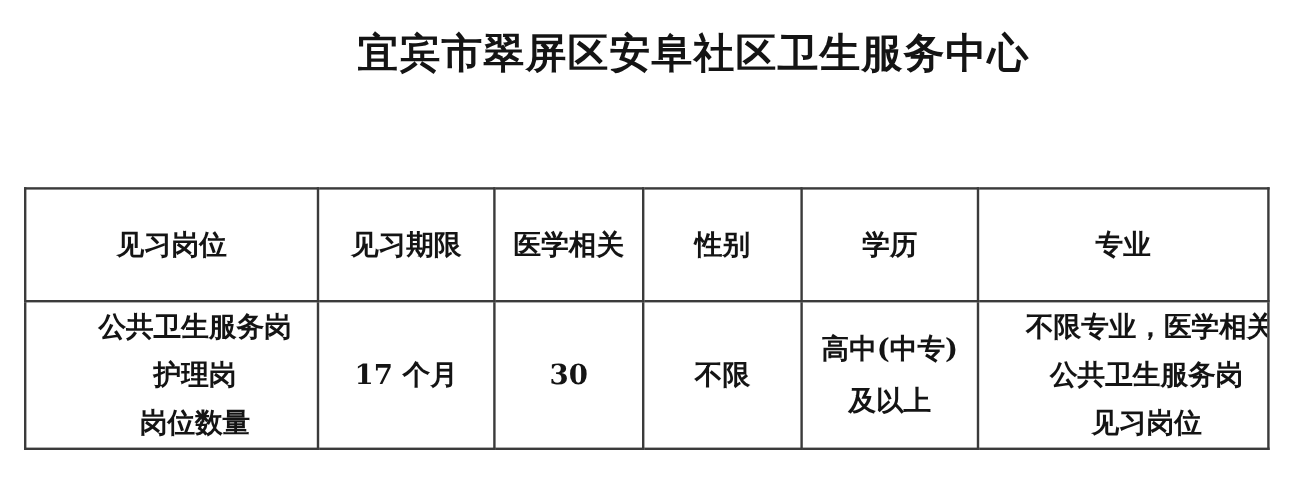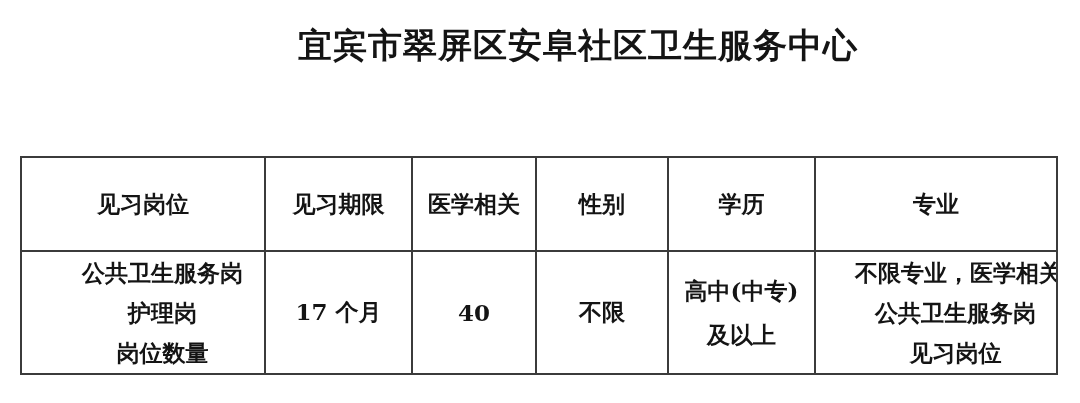--- a/index.html
+++ b/index.html
@@ -87,21 +87,21 @@
       </tr>
     </thead>
     <tbody>
       <tr>
         <td>
           <div class="cell-line">公共卫生服务岗</div>
           <div class="cell-line">护理岗</div>
           <div class="cell-line">岗位数量</div>
         </td>
         <td>17 个月</td>
-        <td>40</td>
+        <td>30</td>
         <td>不限</td>
         <td>
           <div class="cell-line-lg">高中(中专)</div>
           <div class="cell-line-lg">及以上</div>
         </td>
         <td>
           <div class="cell-line">不限专业，医学相关</div>
           <div class="cell-line">公共卫生服务岗</div>
           <div class="cell-line">见习岗位</div>
         </td>

